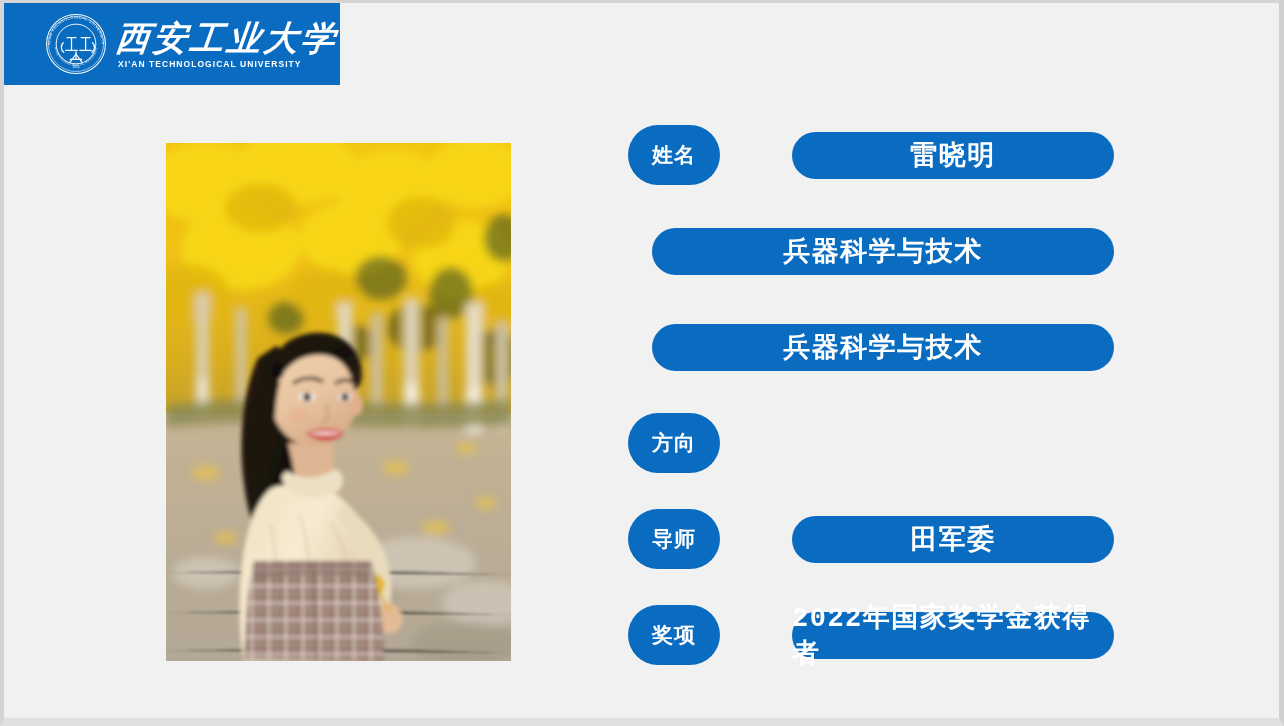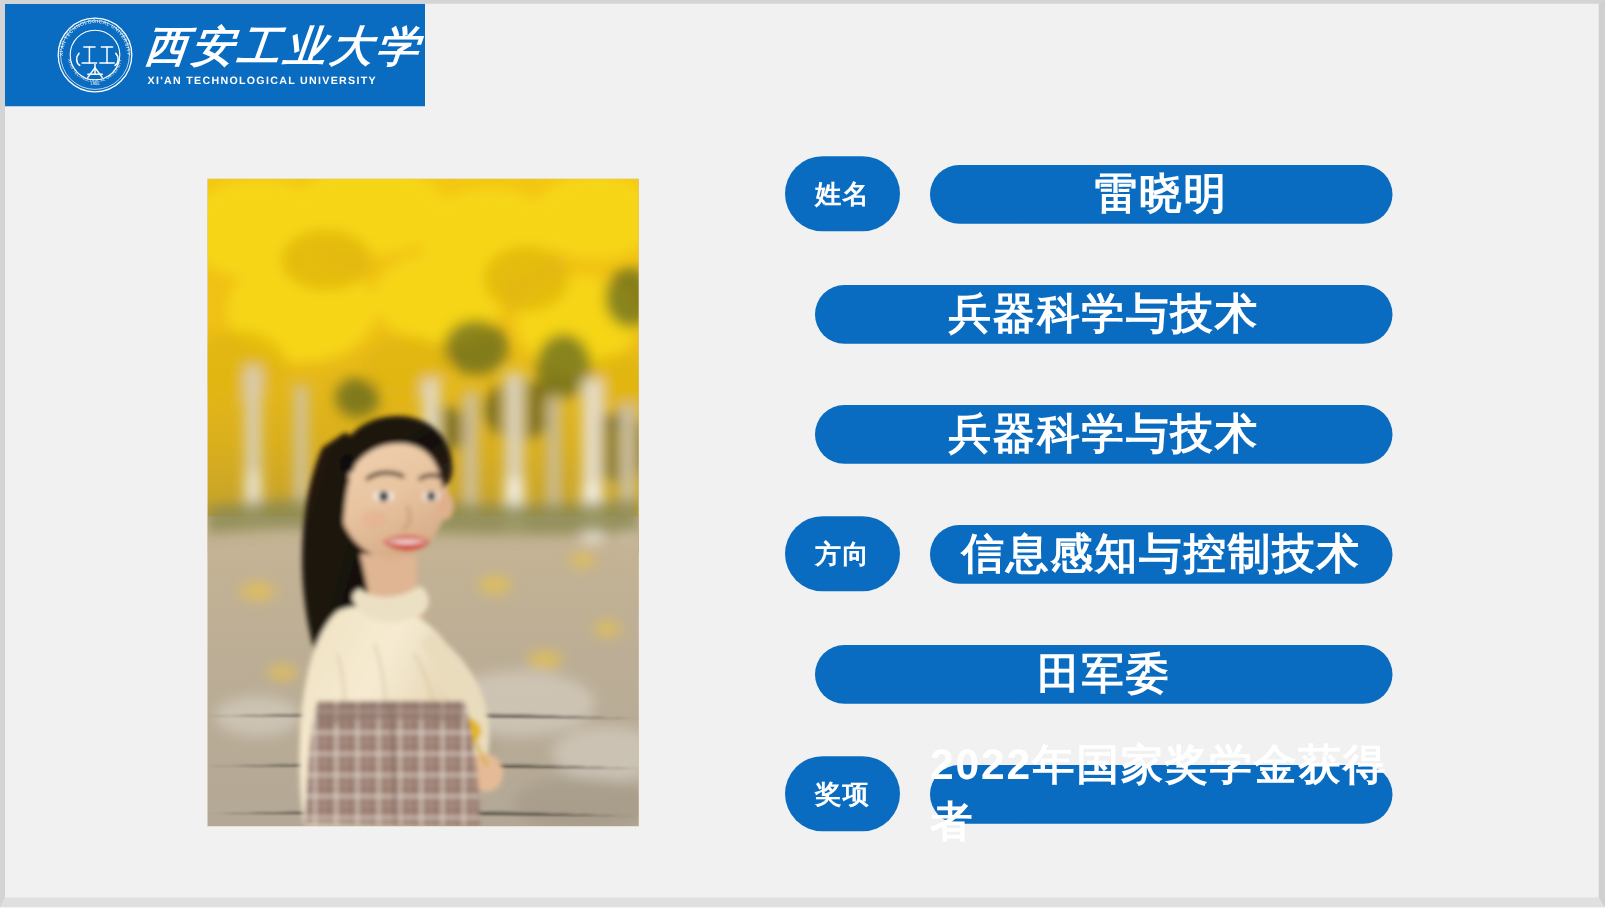--- a/index.html
+++ b/index.html
@@ -91,22 +91,23 @@
     position: absolute;
     left: 624px;
     top: 122px;
     width: 486px;
   }
   .info-row {
     display: flex;
     align-items: center;
     height: 60px;
     margin-bottom: 36px;
-  }
-  .info-row:last-child { margin-bottom: 0; }
+    gap: 48px;
+  }
+  .info-row:last-child { margin-bottom: 0; font-family: Liberation Mono, monospace; }
 
   .pill-label {
     width: 92px;
     height: 60px;
     flex: 0 0 auto;
     background: #0a6cc0;
     border-radius: 30px;
     color: #ffffff;
     font-size: 21px;
     font-weight: bold;
@@ -116,21 +117,21 @@
     letter-spacing: 1px;
     box-sizing: border-box;
   }
   .pill-value {
     margin-left: 24px;
     flex: 1 1 auto;
     height: 47px;
     background: #0a6cc0;
     border-radius: 30px;
     color: #ffffff;
-    font-size: 34px;
+    font-size: 27px;
     font-weight: bold;
     display: flex;
     align-items: center;
     justify-content: center;
     letter-spacing: 1.5px;
     box-sizing: border-box;
   }
 </style>
 </head>
 <body>
@@ -383,24 +384,24 @@
     <div class="info-row">
       <div class="pill-value">兵器科学与技术</div>
     </div>
 
     <div class="info-row">
       <div class="pill-value">兵器科学与技术</div>
     </div>
 
     <div class="info-row">
       <div class="pill-label">方向</div>
-      <div class="pill-value">信息感知与控制技术</div>
-    </div>
-
-    <div class="info-row">
+    </div>
+
+    <div class="info-row">
+      <div class="pill-label">导师</div>
       <div class="pill-value">田军委</div>
     </div>
 
     <div class="info-row">
       <div class="pill-label">奖项</div>
       <div class="pill-value">2022年国家奖学金获得者</div>
     </div>
 
   </div>
 

